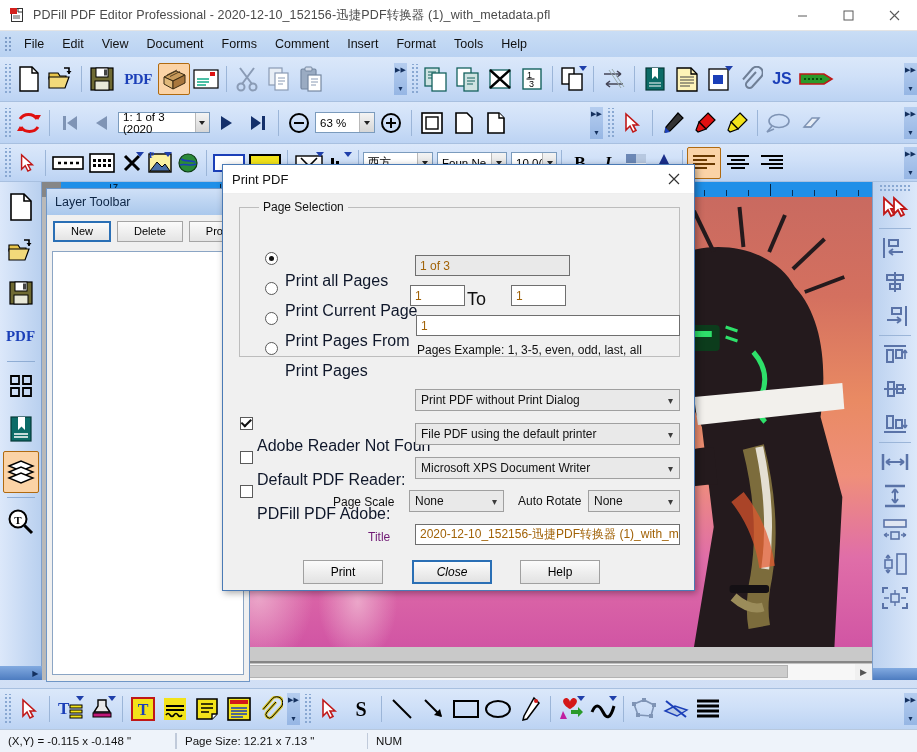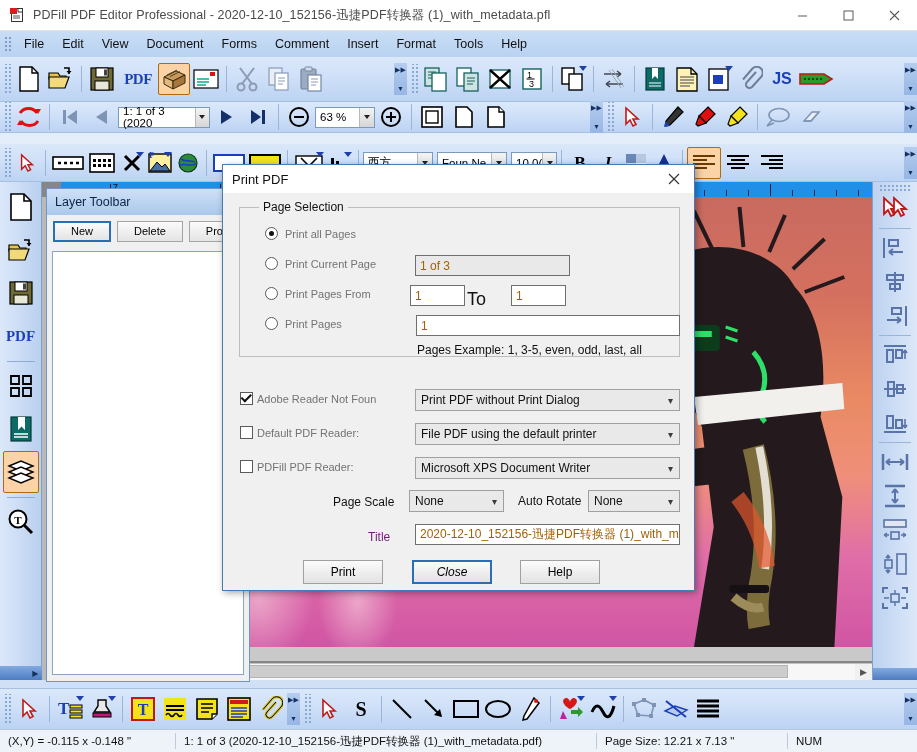--- a/index.html
+++ b/index.html
@@ -71,21 +71,21 @@
   .dropcaret{position:absolute;right:1px;top:2px;width:0;height:0;
     border-left:4px solid transparent;border-right:4px solid transparent;
     border-top:5px solid #1f3faa;}
   .chev-end{width:13px;height:32px;flex:none;margin-left:auto;
     background:linear-gradient(to bottom,#b5cdef,#96b6e4);
     display:flex;flex-direction:column;align-items:center;justify-content:space-between;
     padding:3px 0;color:#14305e;font-size:7px;}
 
   
   #toolbar1{top:57px;height:45px;}
-  #toolbar2{top:102px;height:31px;}
+  #toolbar2{top:102px;height:42px;}
   #toolbar3{top:144px;height:38px;}
 
   .combo{
     height:21px;background:#fff;border:1px solid #7b9bbd;
     display:flex;align-items:center;font-size:11.5px;color:#000;
     padding-left:4px;flex:none;position:relative;
   }
   .combo .arrow{
     width:15px;height:19px;margin-left:auto;
     background:linear-gradient(to bottom,#f4f4f4,#d6d6d6);
@@ -173,21 +173,21 @@
     justify-content:center;font-size:15px;color:#333;}
   .group{position:absolute;left:16px;top:42px;width:441px;height:150px;
     border:1px solid #bdbdbd;}
   .group-lab{position:absolute;left:36px;top:35px;background:#f0f0f0;
     padding:0 4px;font-size:12px;color:#111;}
   .radio{width:13px;height:13px;border-radius:50%;border:1px solid #5a5a5a;
     background:#fff;display:inline-block;position:relative;flex:none;}
   .radio.on::after{content:"";position:absolute;left:3px;top:3px;width:5px;height:5px;
     border-radius:50%;background:#111;}
   .row{display:flex;align-items:center;position:absolute;}
-  .rlabel{margin-left:7px;font-size:11px;color:#737373;white-space:nowrap;}
+  .rlabel{margin-left:7px;font-size:16px;color:#0f172a;white-space:nowrap;margin-top:45px;}
   .tfield{background:#fff;border:1px solid #6f6f6f;height:21px;font-size:12px;
     display:flex;align-items:center;padding-left:4px;color:#a16207;overflow:hidden;white-space:nowrap;}
   .tfield.gray{background:#e9e9e9;}
   .chk{width:13px;height:13px;border:1px solid #5a5a5a;background:#fff;
     display:flex;align-items:center;justify-content:center;flex:none;}
   .chk.on::after{content:"";width:8px;height:4px;border-left:2px solid #111;
     border-bottom:2px solid #111;transform:rotate(-45deg) translate(1px,-2px);}
   .dsel{height:22px;background:#e9e9e9;border:1px solid #a0a0a0;display:flex;
     align-items:center;padding-left:5px;font-size:12px;color:#111;}
   .dsel .cv{margin-left:auto;margin-right:6px;color:#3c3c3c;font-size:10px;}
@@ -1026,21 +1026,21 @@
       <span class="chk"></span>
       <span class="rlabel" style="margin-left:4px">Default PDF Reader:</span>
     </div>
     <div class="dsel" style="position:absolute;left:192px;top:258px;width:265px">
       <span>File PDF using the default printer</span>
       <span class="cv">▾</span>
     </div>
 
     <div class="row" style="left:17px;top:295px">
       <span class="chk"></span>
-      <span class="rlabel" style="margin-left:4px">PDFill PDF Reader:</span>
+      <span class="rlabel" style="margin-left:4px">PDFill PDF Adobe:</span>
     </div>
     <div class="dsel" style="position:absolute;left:192px;top:292px;width:265px">
       <span>Microsoft XPS Document Writer</span>
       <span class="cv">▾</span>
     </div>
 
     <span style="position:absolute;left:110px;top:330px;font-size:12px;color:#111">Page Scale</span>
     <div class="dsel" style="position:absolute;left:186px;top:325px;width:95px">
       <span>None</span>
       <span class="cv">▾</span>
@@ -1200,20 +1200,19 @@
     </div>
     <div class="chev-end">
         <span>▶▶</span>
         <span>▼</span>
       </div>
   </div>
 
   <div class="statusbar">
     <span class="sb-cell" style="width:175px">(X,Y) =  -0.115 x -0.148 "</span>
     <span class="sb-div"></span>
-    <span class="sb-cell" style="width:420px">1: 1 of 3 (2020-12-10_152156-迅捷PDF转换器 (1)_with_metadata.pdf)</span>
     <span class="sb-div"></span>
     <span class="sb-cell" style="width:190px">Page Size: 12.21 x 7.13 "</span>
     <span class="sb-div"></span>
     <span class="sb-cell">NUM</span>
   </div>
 
 </div>
 
 </body></html>

